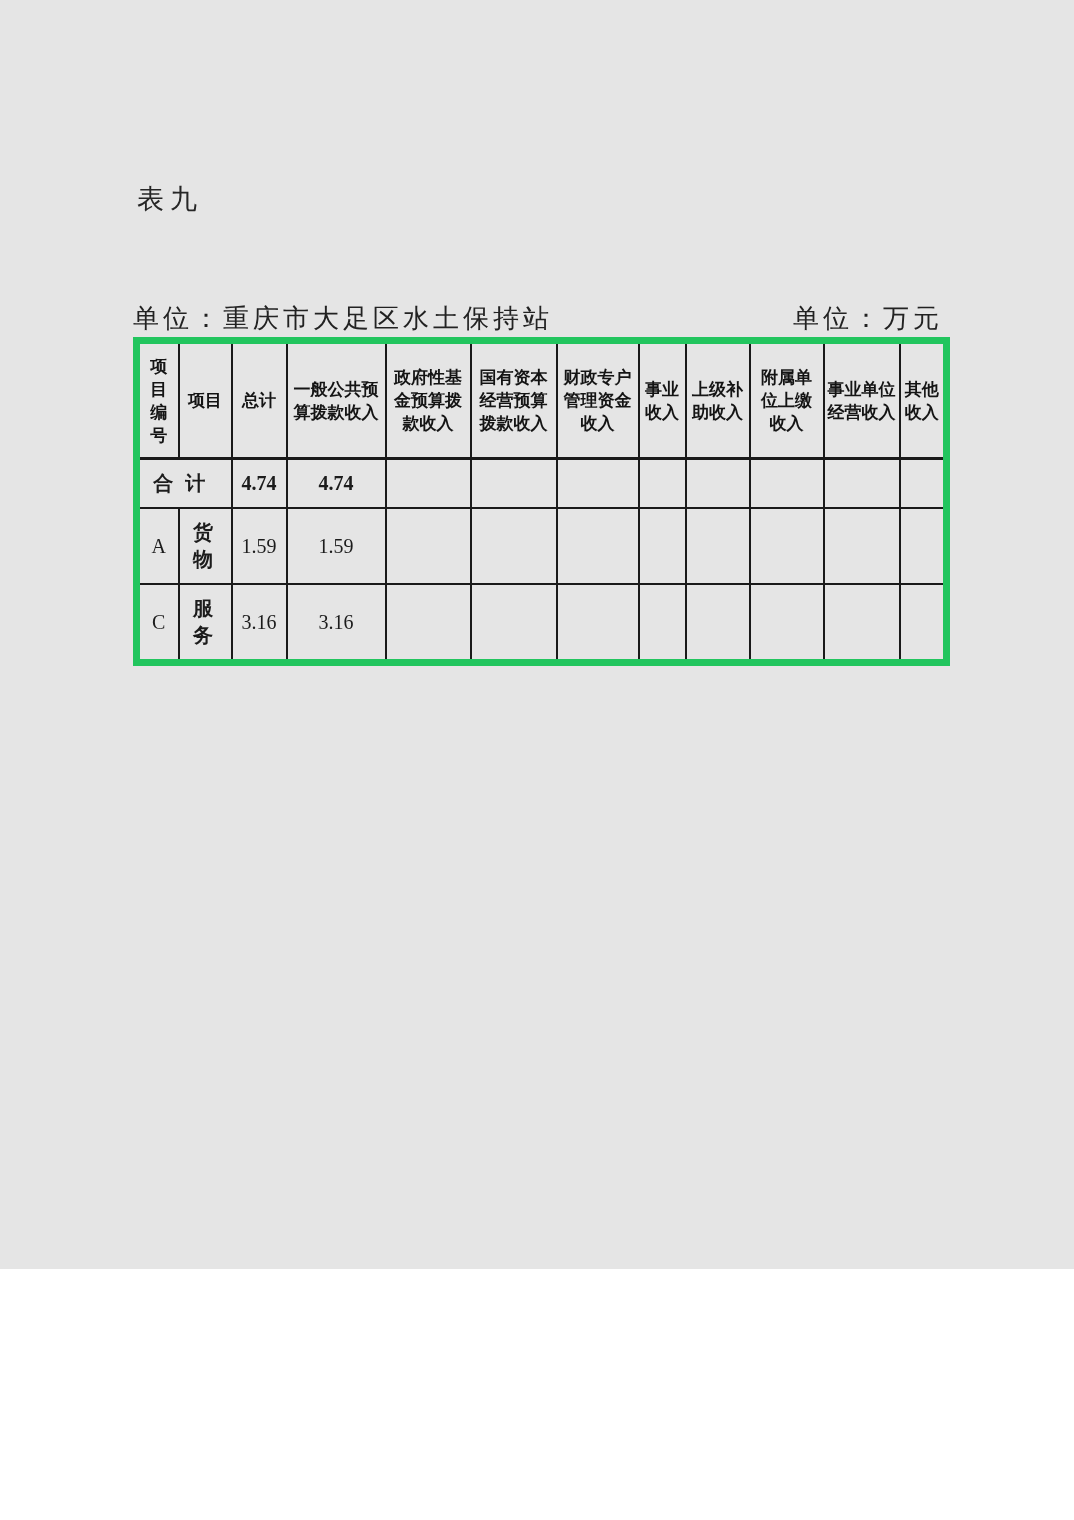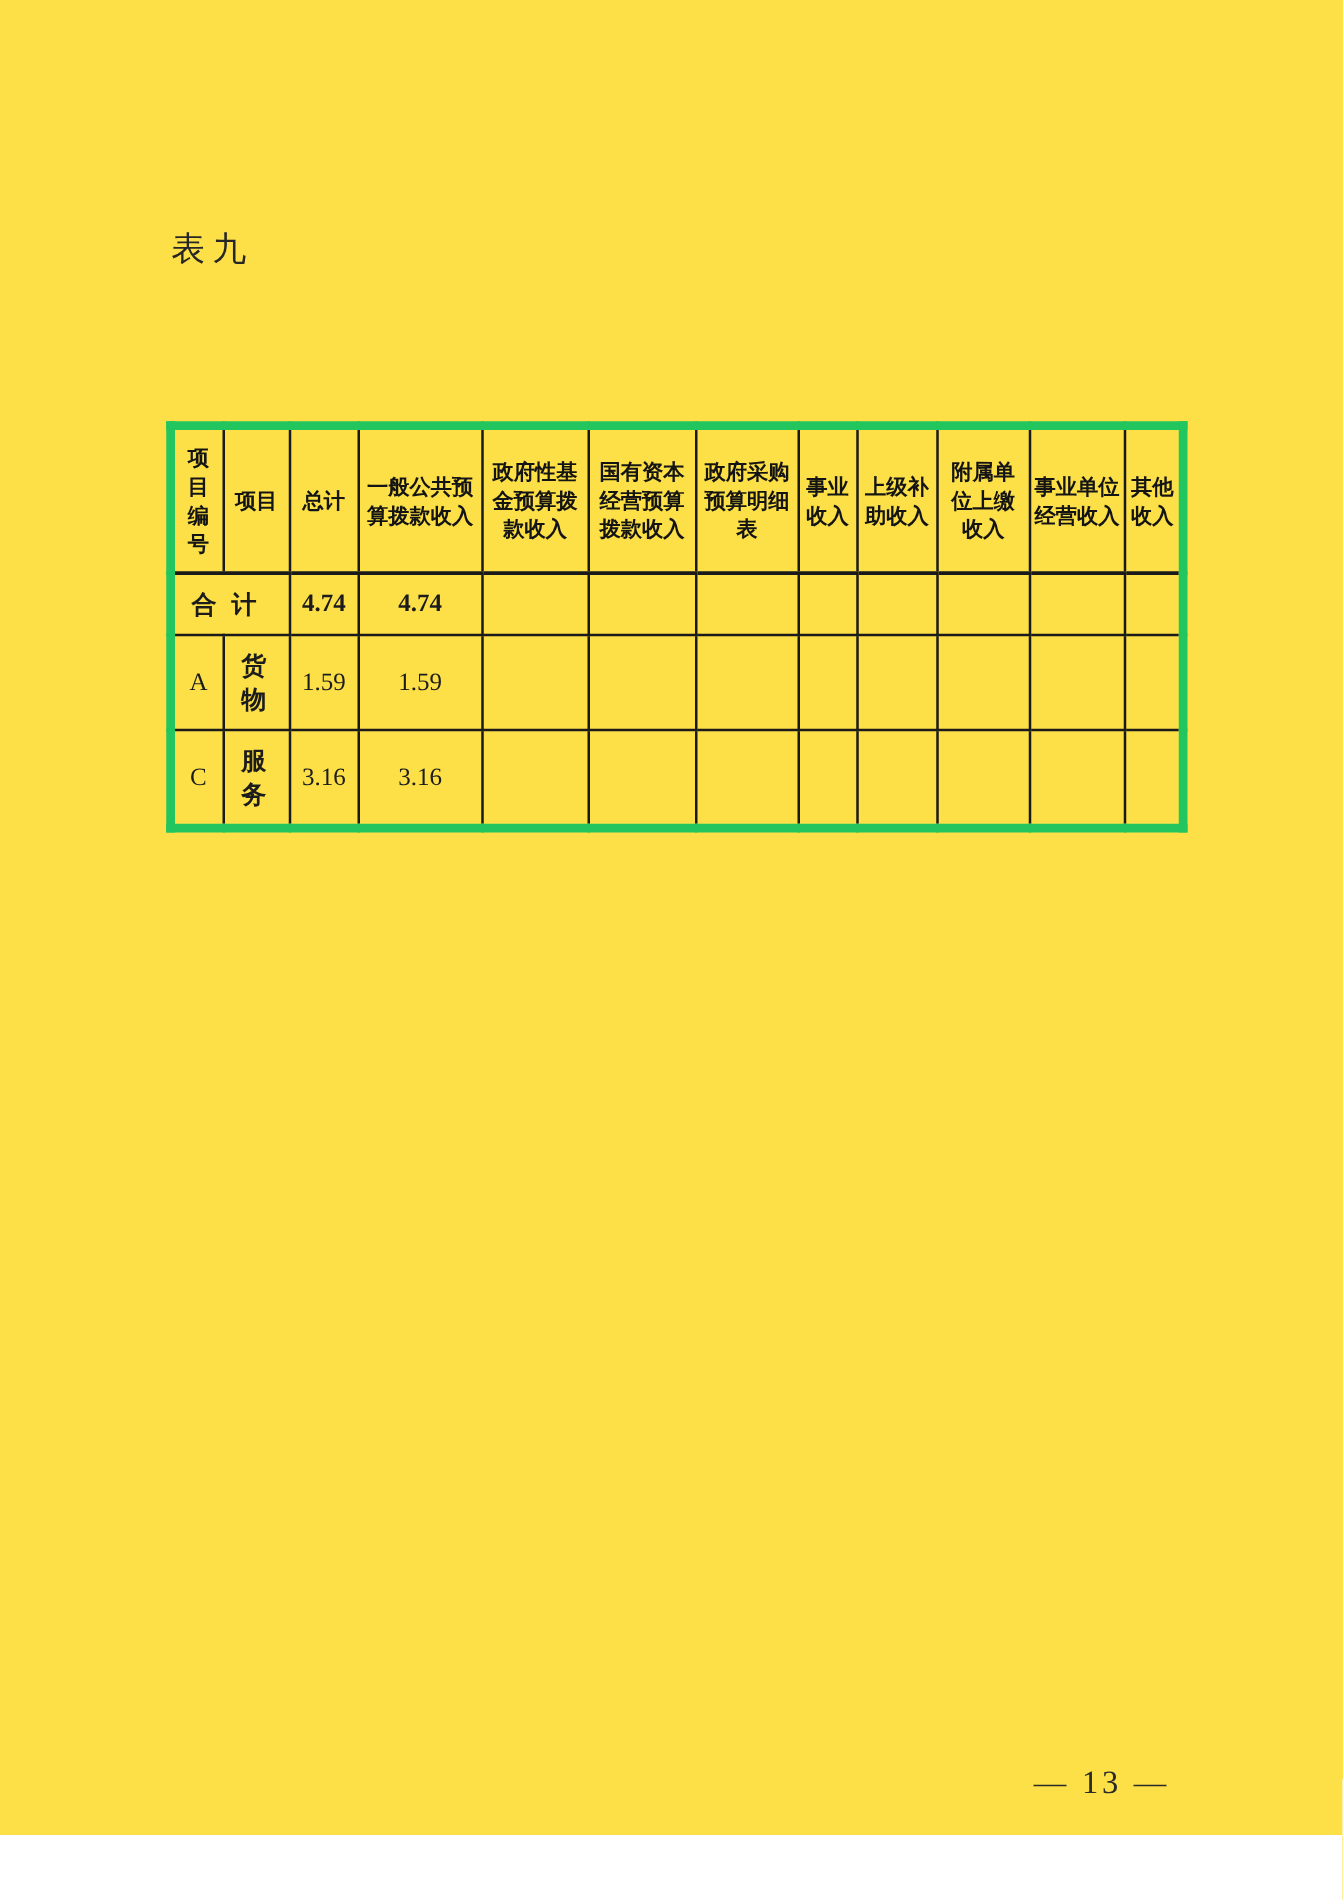--- a/index.html
+++ b/index.html
@@ -1,21 +1,21 @@
 <!DOCTYPE html>
 <html><head>
 <meta charset="utf-8">
 <style>
   * { margin: 0; padding: 0; box-sizing: border-box; }
   html, body { background: #ffffff; }
   .page {
     position: relative;
     width: 1074px;
-    height: 1468px;
-    background: #fde047;
+    height: 1269px;
+    background: #e5e5e5;
     font-family: "Liberation Serif", "DejaVu Serif", serif;
     color: #1c1c1c;
     overflow: hidden;
   }
   .table-label {
     position: absolute;
     left: 137px;
     top: 181px;
     font-size: 27px;
     letter-spacing: 6px;
@@ -92,20 +92,24 @@
   }
 </style>
 </head>
 <body>
 
 <div class="page">
 
   <div class="table-label">表九</div>
 
 
+  <div class="unit-row">
+    <span class="unit-left">单位：重庆市大足区水土保持站</span>
+    <span class="unit-right">单位：万元</span>
+  </div>
 
   <table class="budget">
     <colgroup>
       <col style="width:42px">
         <col style="width:53px">
         <col style="width:55px">
       <col style="width:99px">
         <col style="width:85px">
         <col style="width:86px">
       <col style="width:82px">
@@ -116,21 +120,21 @@
         <col style="width:47px">
     </colgroup>
     <thead>
       <tr>
         <th>项目编号</th>
         <th>项目</th>
         <th>总计</th>
         <th>一般公共预算拨款收入</th>
         <th>政府性基金预算拨款收入</th>
         <th>国有资本经营预算拨款收入</th>
-        <th>政府采购预算明细表</th>
+        <th>财政专户管理资金收入</th>
         <th>事业收入</th>
         <th>上级补助收入</th>
         <th>附属单位上缴收入</th>
         <th>事业单位经营收入</th>
         <th>其他收入</th>
       </tr>
     </thead>
     <tbody>
       <tr class="total-row">
         <td class="label-cell" colspan="2">合计</td>

